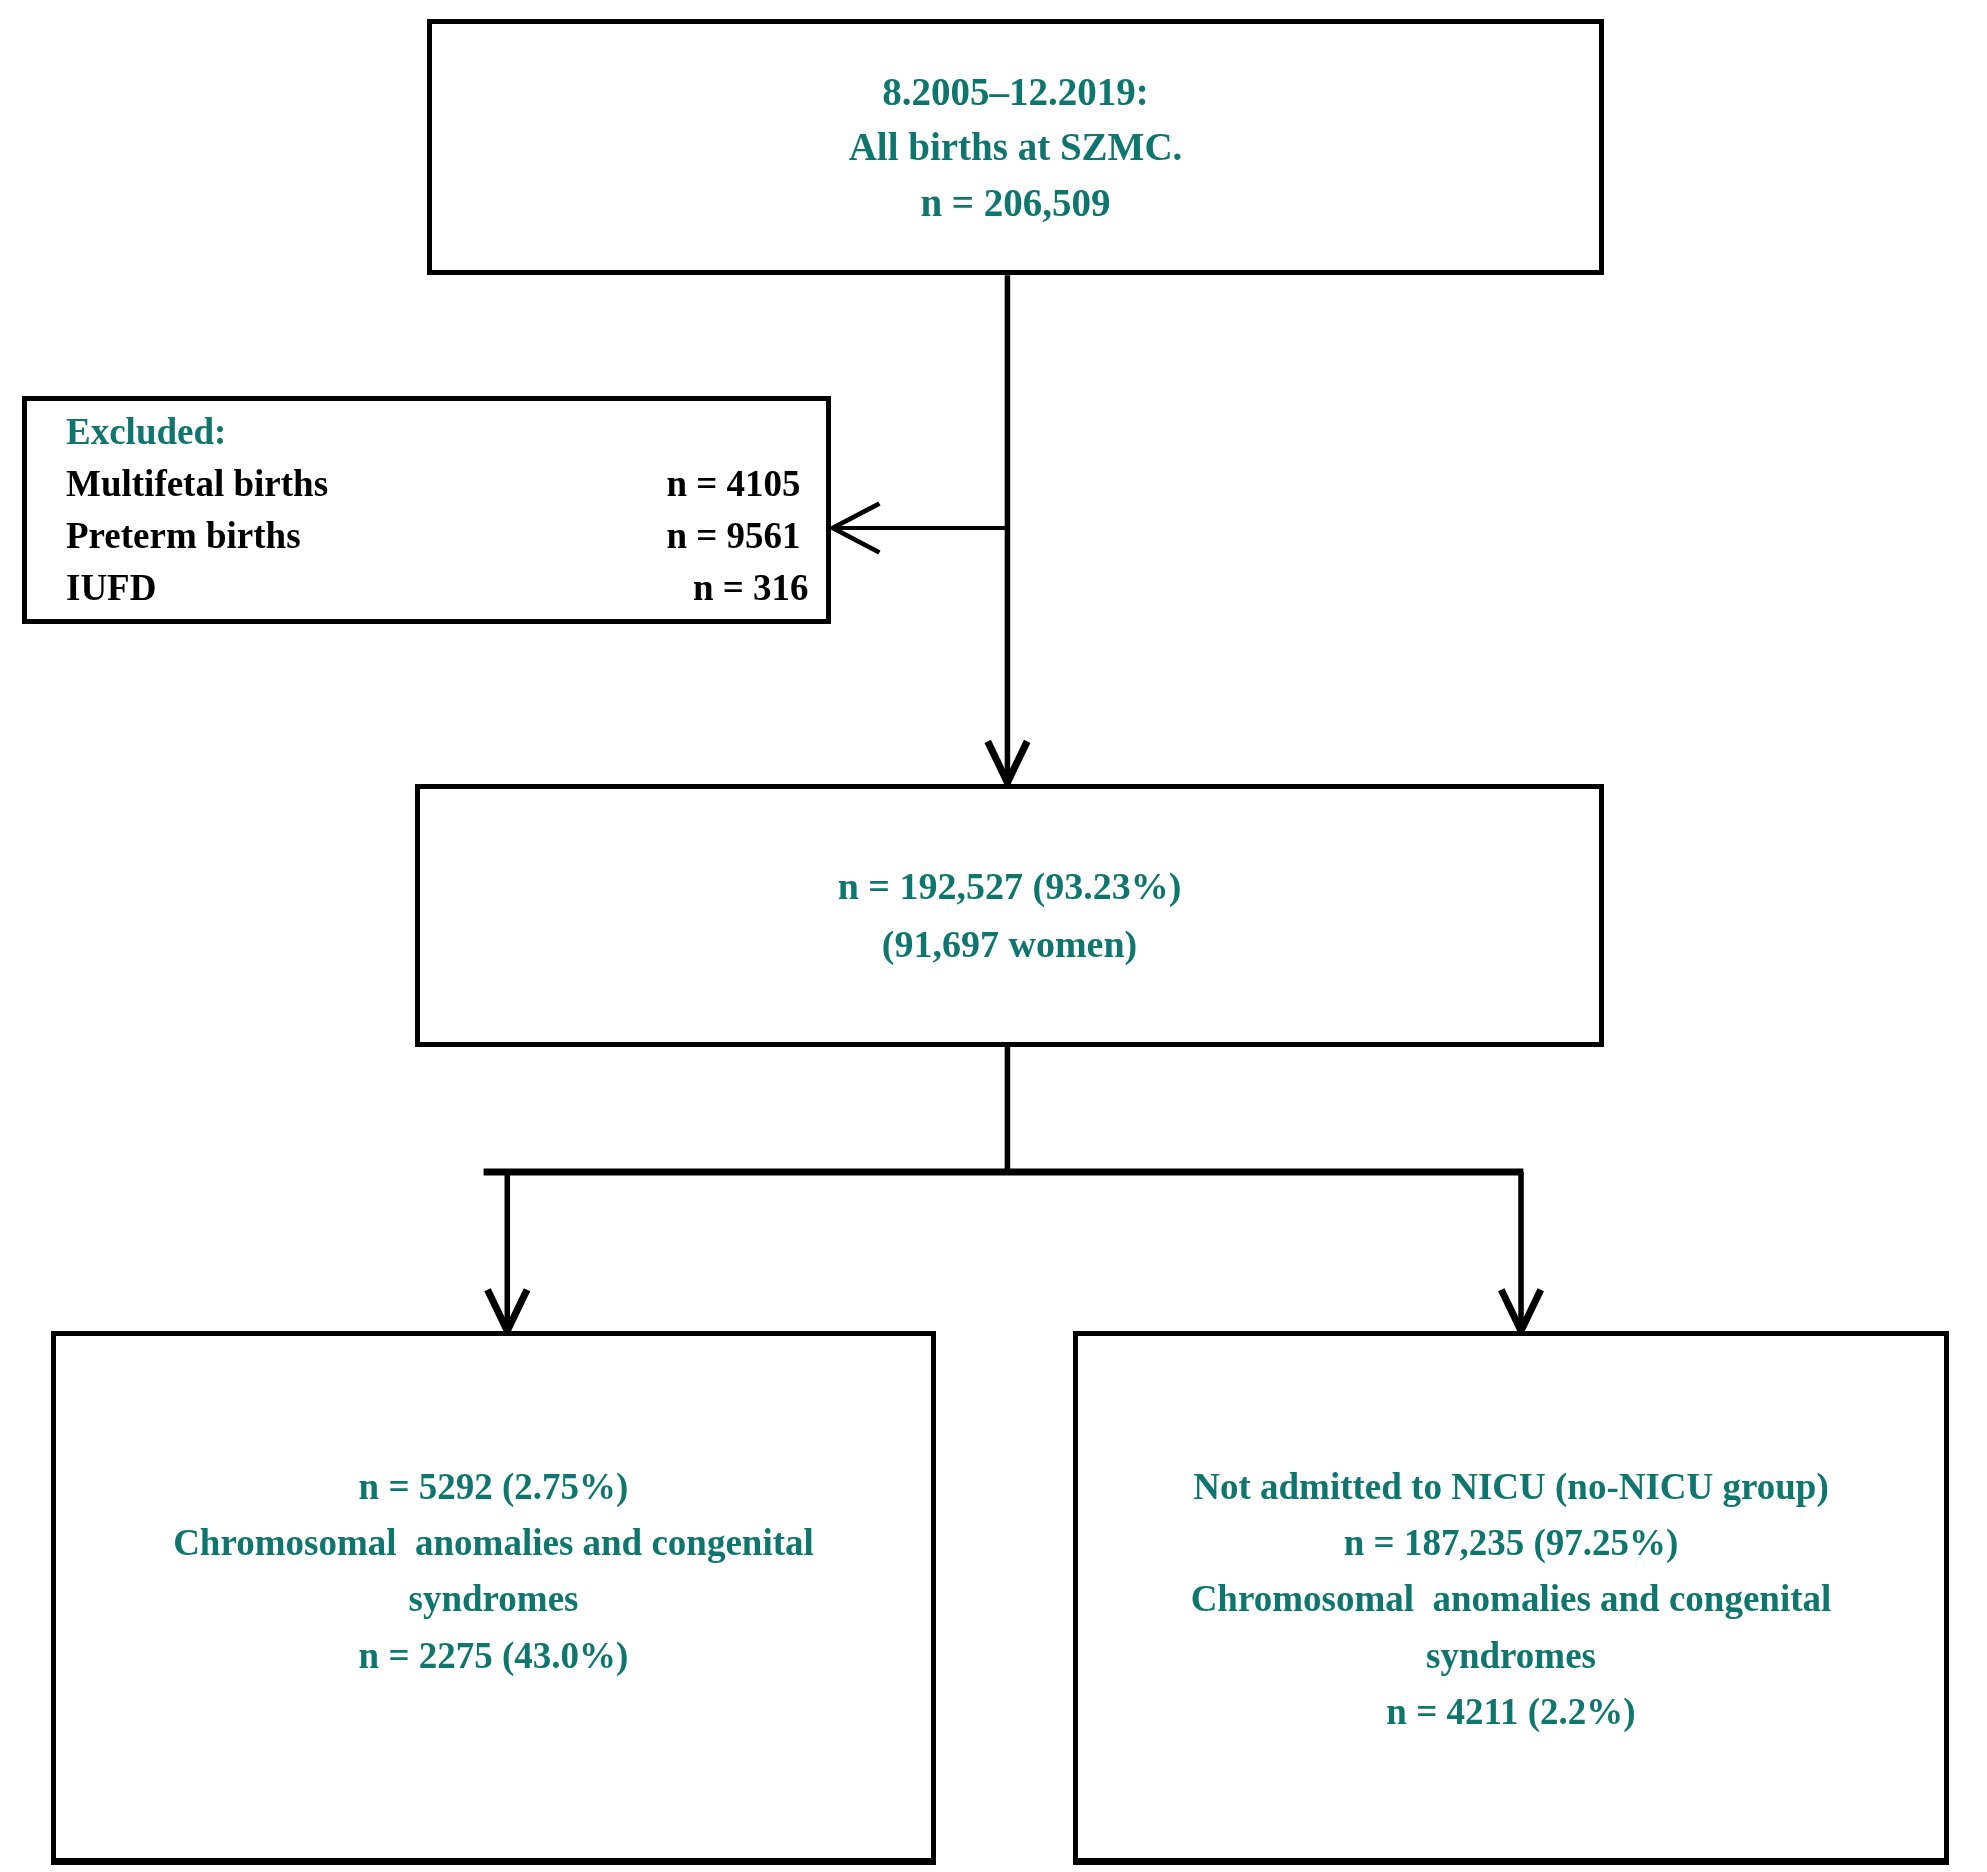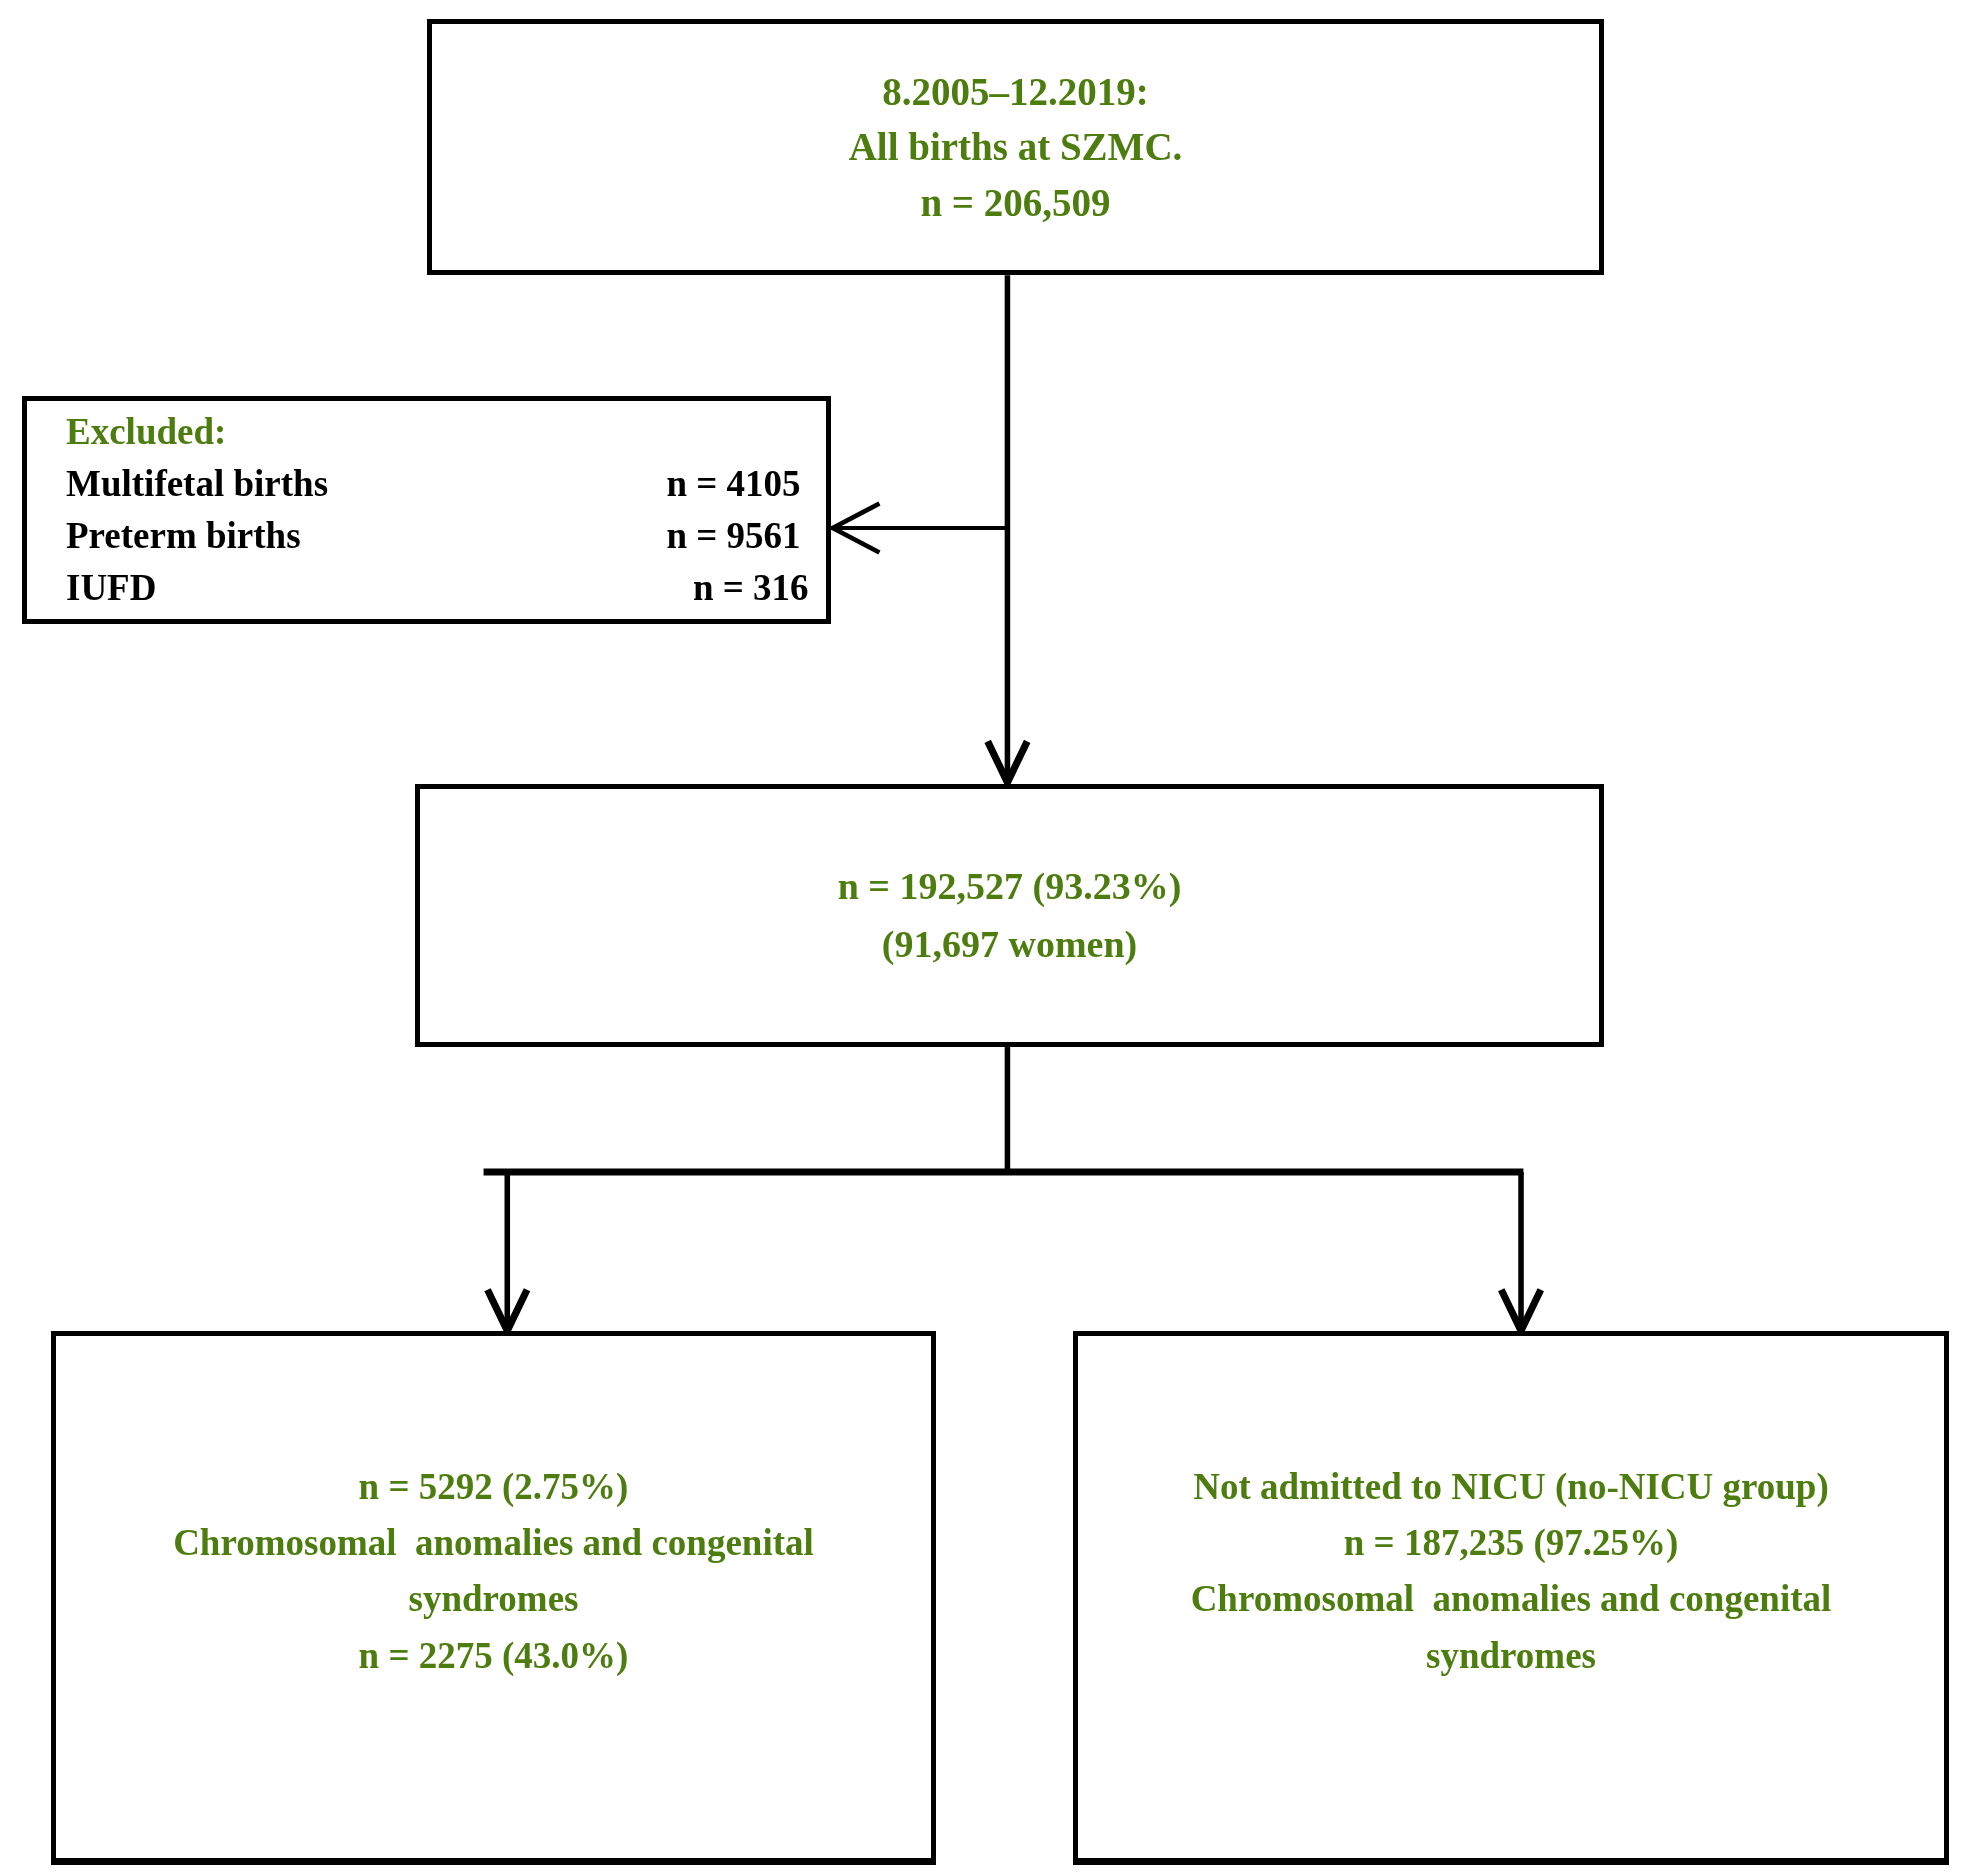--- a/index.html
+++ b/index.html
@@ -25,21 +25,21 @@
     background: #ffffff;
     display: flex;
     flex-direction: column;
     justify-content: center;
   }
   .node-lines {
     width: 100%;
   }
   .line {
     font-weight: bold;
-    color: #4d7c0f;
+    color: #0f766e;
     font-size: 37px;
     line-height: 1.48;
     white-space: pre;
   }
   .center .line { text-align: center; }
   .left .line   { text-align: left; }
 
   
   #node-all-births {
     left: 427px;  top: 19px;
@@ -171,17 +171,18 @@
       <div class="line">n = 2275 (43.0%)</div>
     </div>
   </div>
 
   <div class="node center" id="node-no-nicu">
     <div class="node-lines">
       <div class="line">Not admitted to NICU (no-NICU group)</div>
       <div class="line">n = 187,235 (97.25%)</div>
       <div class="line">Chromosomal  anomalies and congenital</div>
       <div class="line">syndromes</div>
+      <div class="line">n = 4211 (2.2%)</div>
     </div>
   </div>
 
 </div>
 
 
 </body></html>

